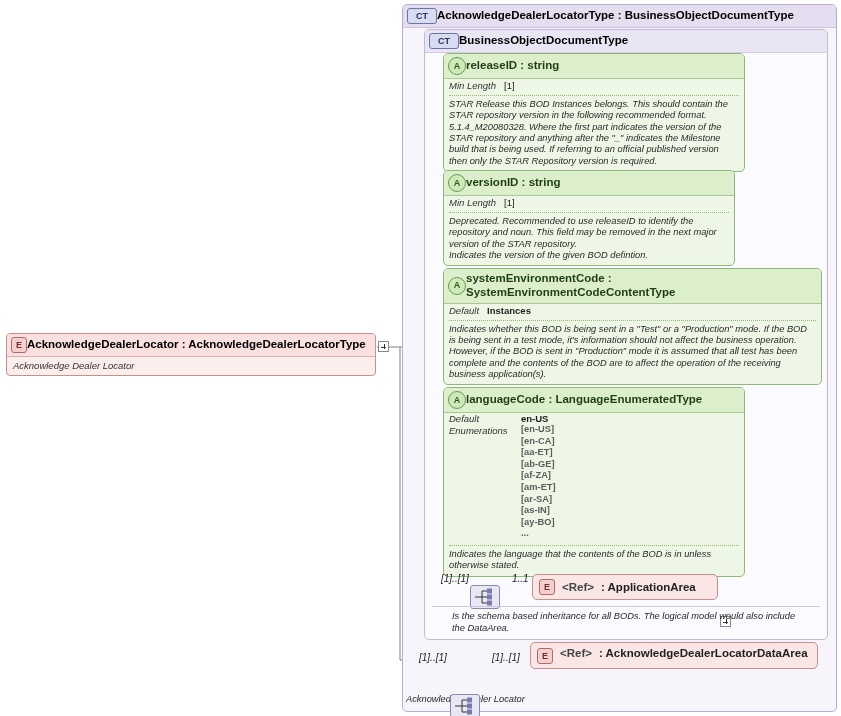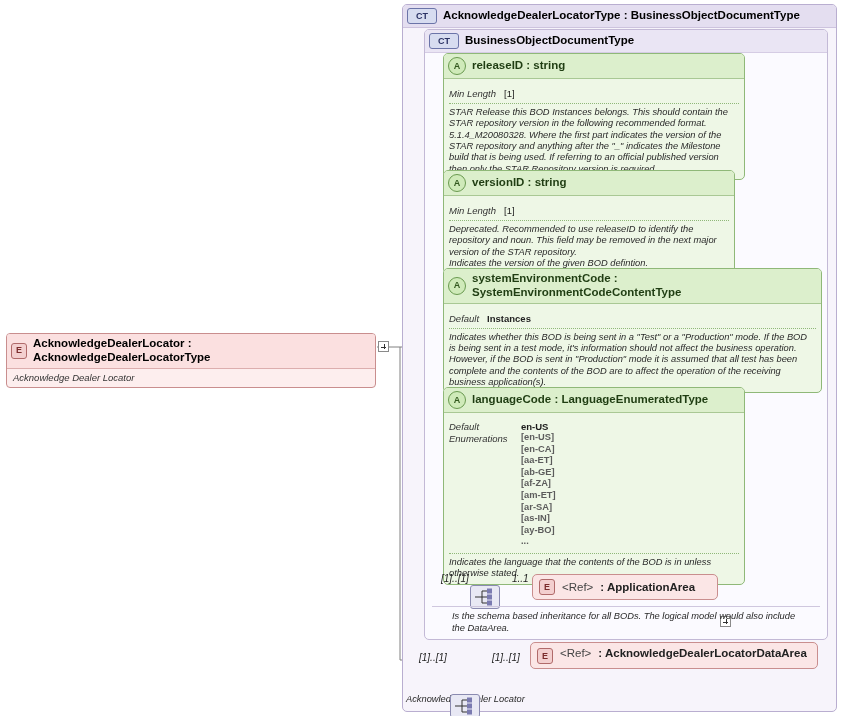--- a/index.html
+++ b/index.html
@@ -15,21 +15,21 @@
   #canvas {
     position: relative;
     width: 841px;
     height: 716px;
     overflow: hidden;
   }
   .abs { position: absolute; box-sizing: border-box; }
   .box-header {
     display: flex;
     align-items: center;
-    gap: 6px;
+    gap: 0;
     padding: 3px 6px 3px 4px;
     font-weight: bold;
     font-size: 11.5px;
     white-space: normal;
     line-height: 1.2;
   }
   .badge {
     flex: 0 0 auto;
     width: 16px; height: 16px;
     border-radius: 50%;
@@ -84,21 +84,21 @@
     border: 1px solid #8fb878;
     background: #eef7e6;
     border-radius: 5px;
   }
   .attr > .box-header {
     background: #dcefcc;
     border-bottom: 1px solid #a9c894;
     border-radius: 4px 4px 0 0;
     color: #1f3d12;
   }
-  .attr-body { padding: 8px 5px 4px 5px; }
+  .attr-body { padding: 0 5px 4px 5px; }
   .prop-row {
     display: flex;
     gap: 8px;
     font-size: 9.5px;
     font-style: italic;
     color: #333;
     padding: 1px 0 2px 0;
   }
   .prop-row .pname { font-style: italic; }
   .prop-row .pval { font-style: normal; color: #222; }
@@ -125,21 +125,21 @@
     background: #fbe6e6;
     border-radius: 5px;
     display: flex;
     align-items: center;
     gap: 7px;
     padding: 4px 6px;
     font-size: 11.5px;
     font-weight: bold;
     color: #5a1f1f;
   }
-  .refbox .reftag { font-weight: normal; color: #444; }
+  .refbox .reftag { font-weight: bold; color: #444; }
   .refbox .refname { font-weight: bold; color: #222; }
 
   
   .mainel {
     border: 1px solid #c98e8e;
     background: #fdeeee;
     border-radius: 4px;
   }
   .mainel > .box-header { background: #fbe0e0; border-bottom: 1px solid #dcaeae; border-radius: 3px 3px 0 0; }
   .mainel .subtitle {

